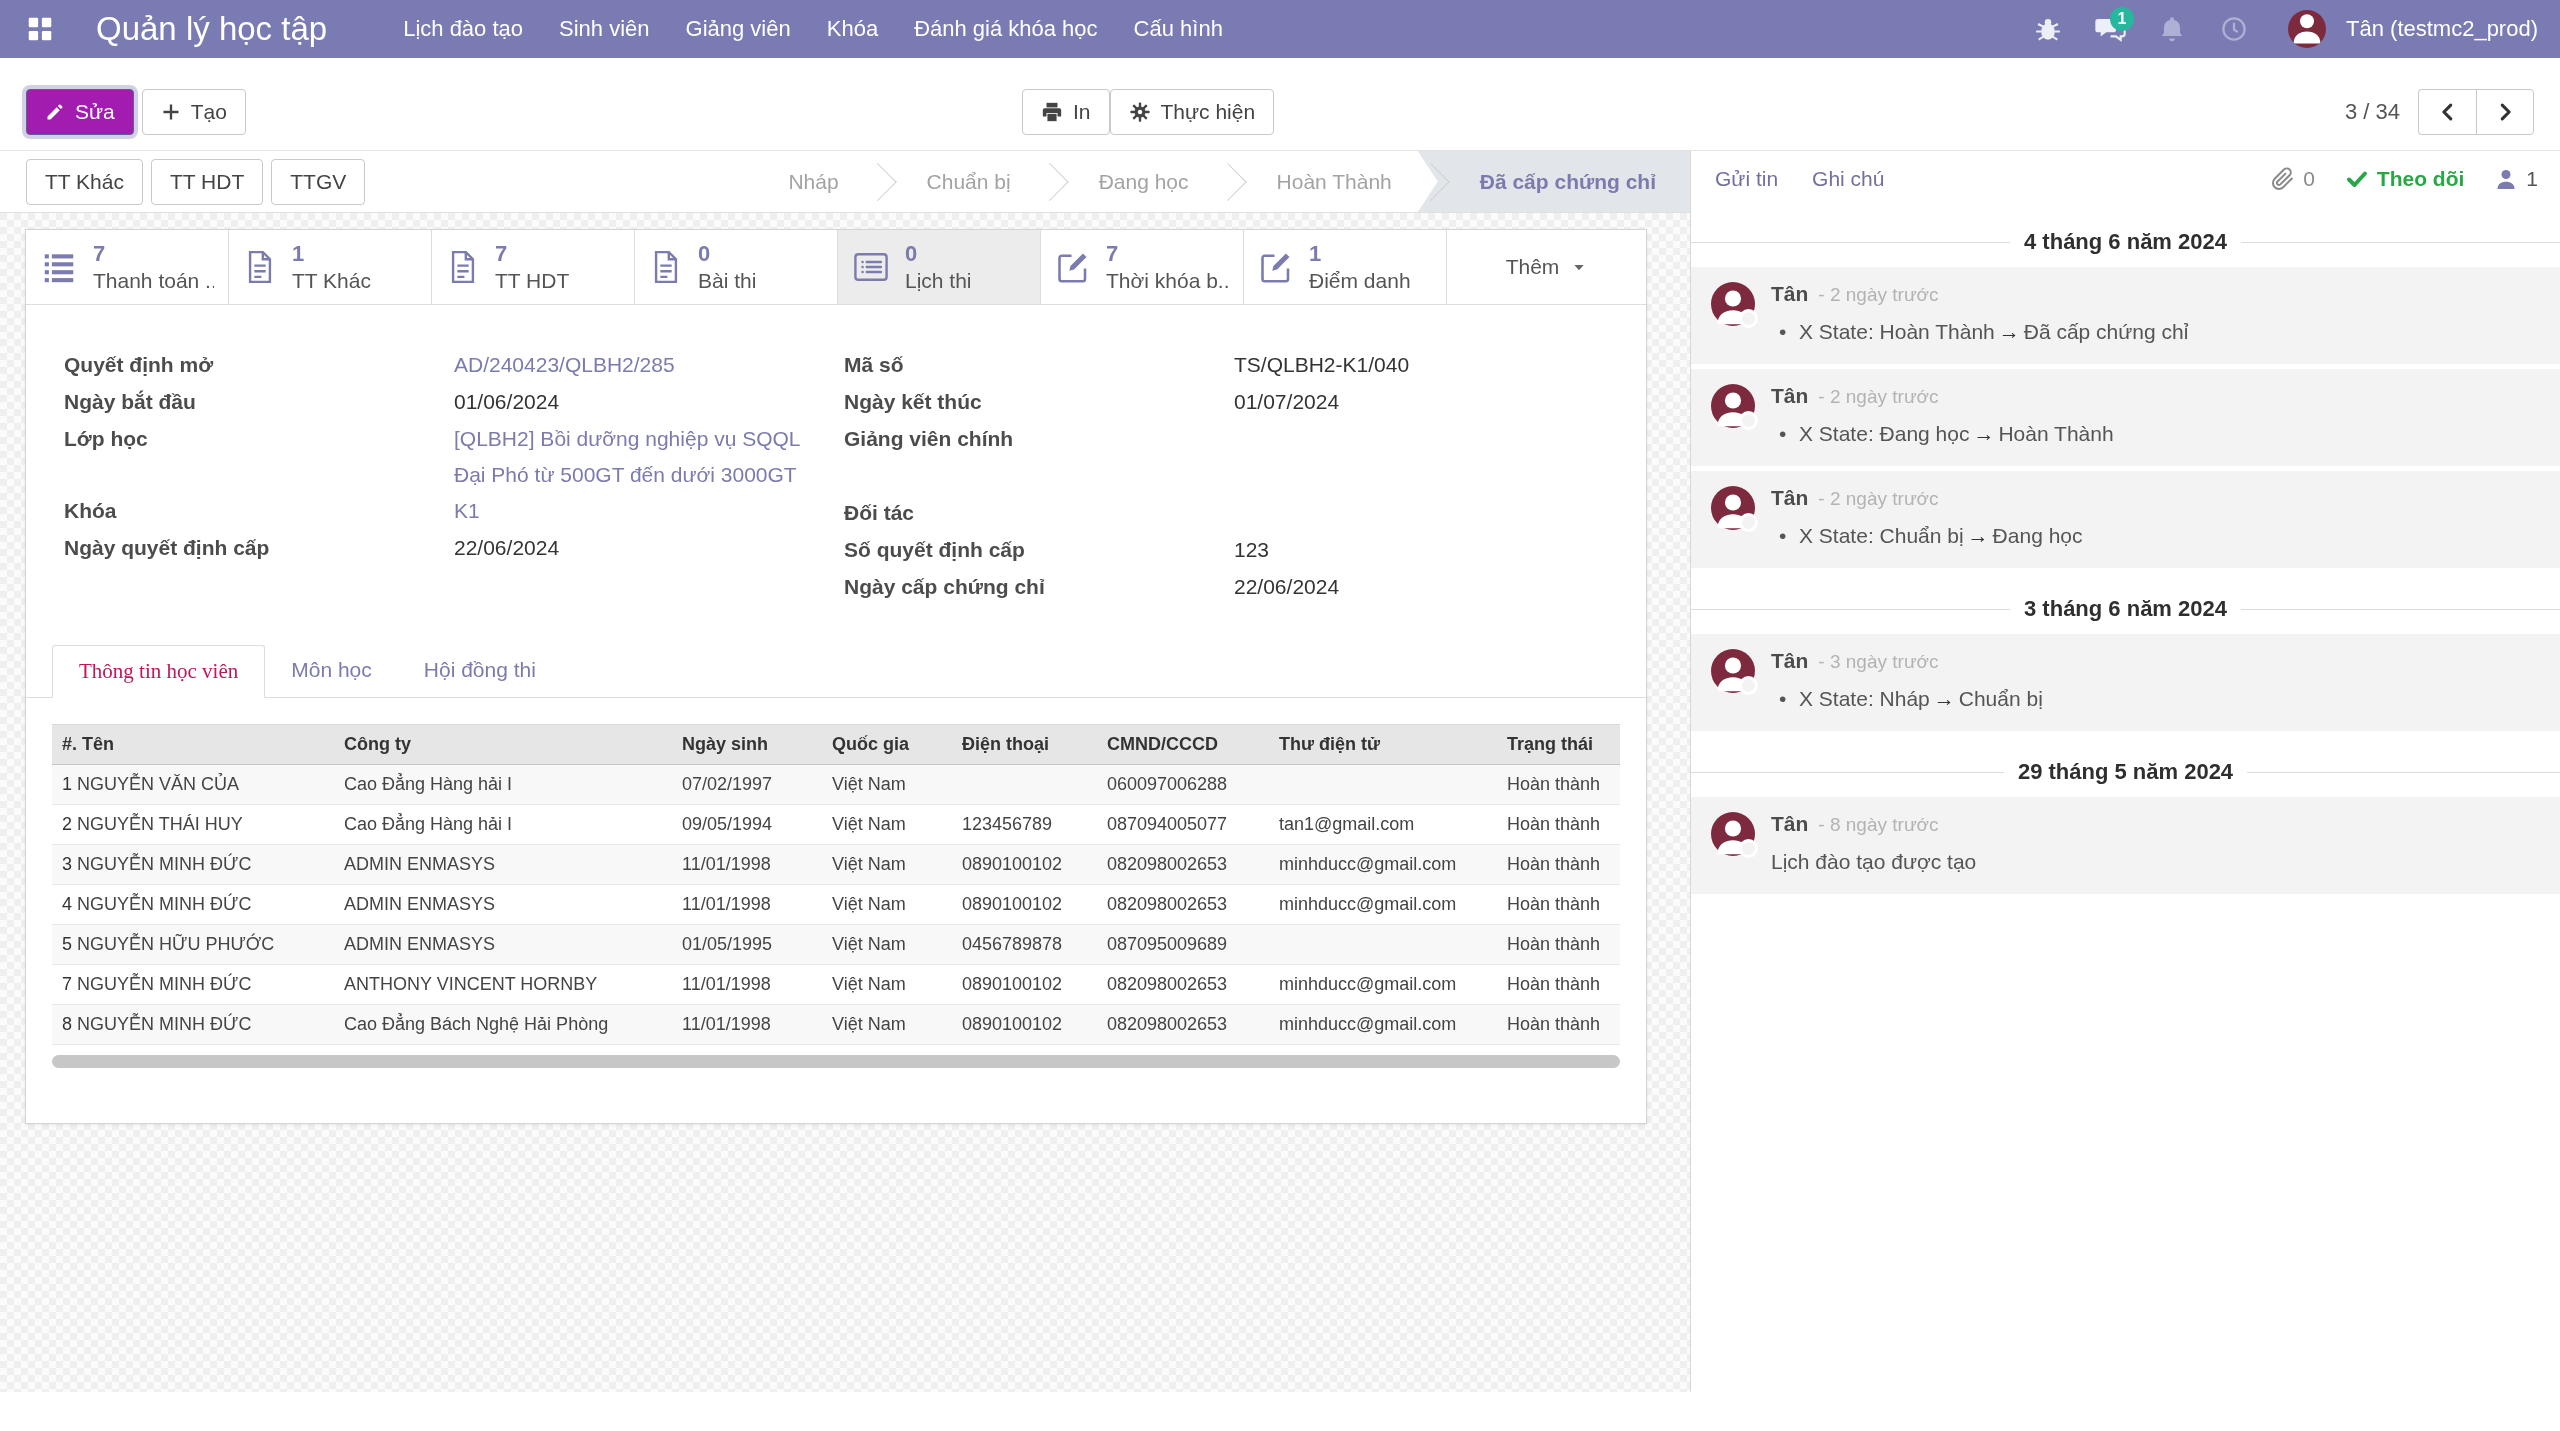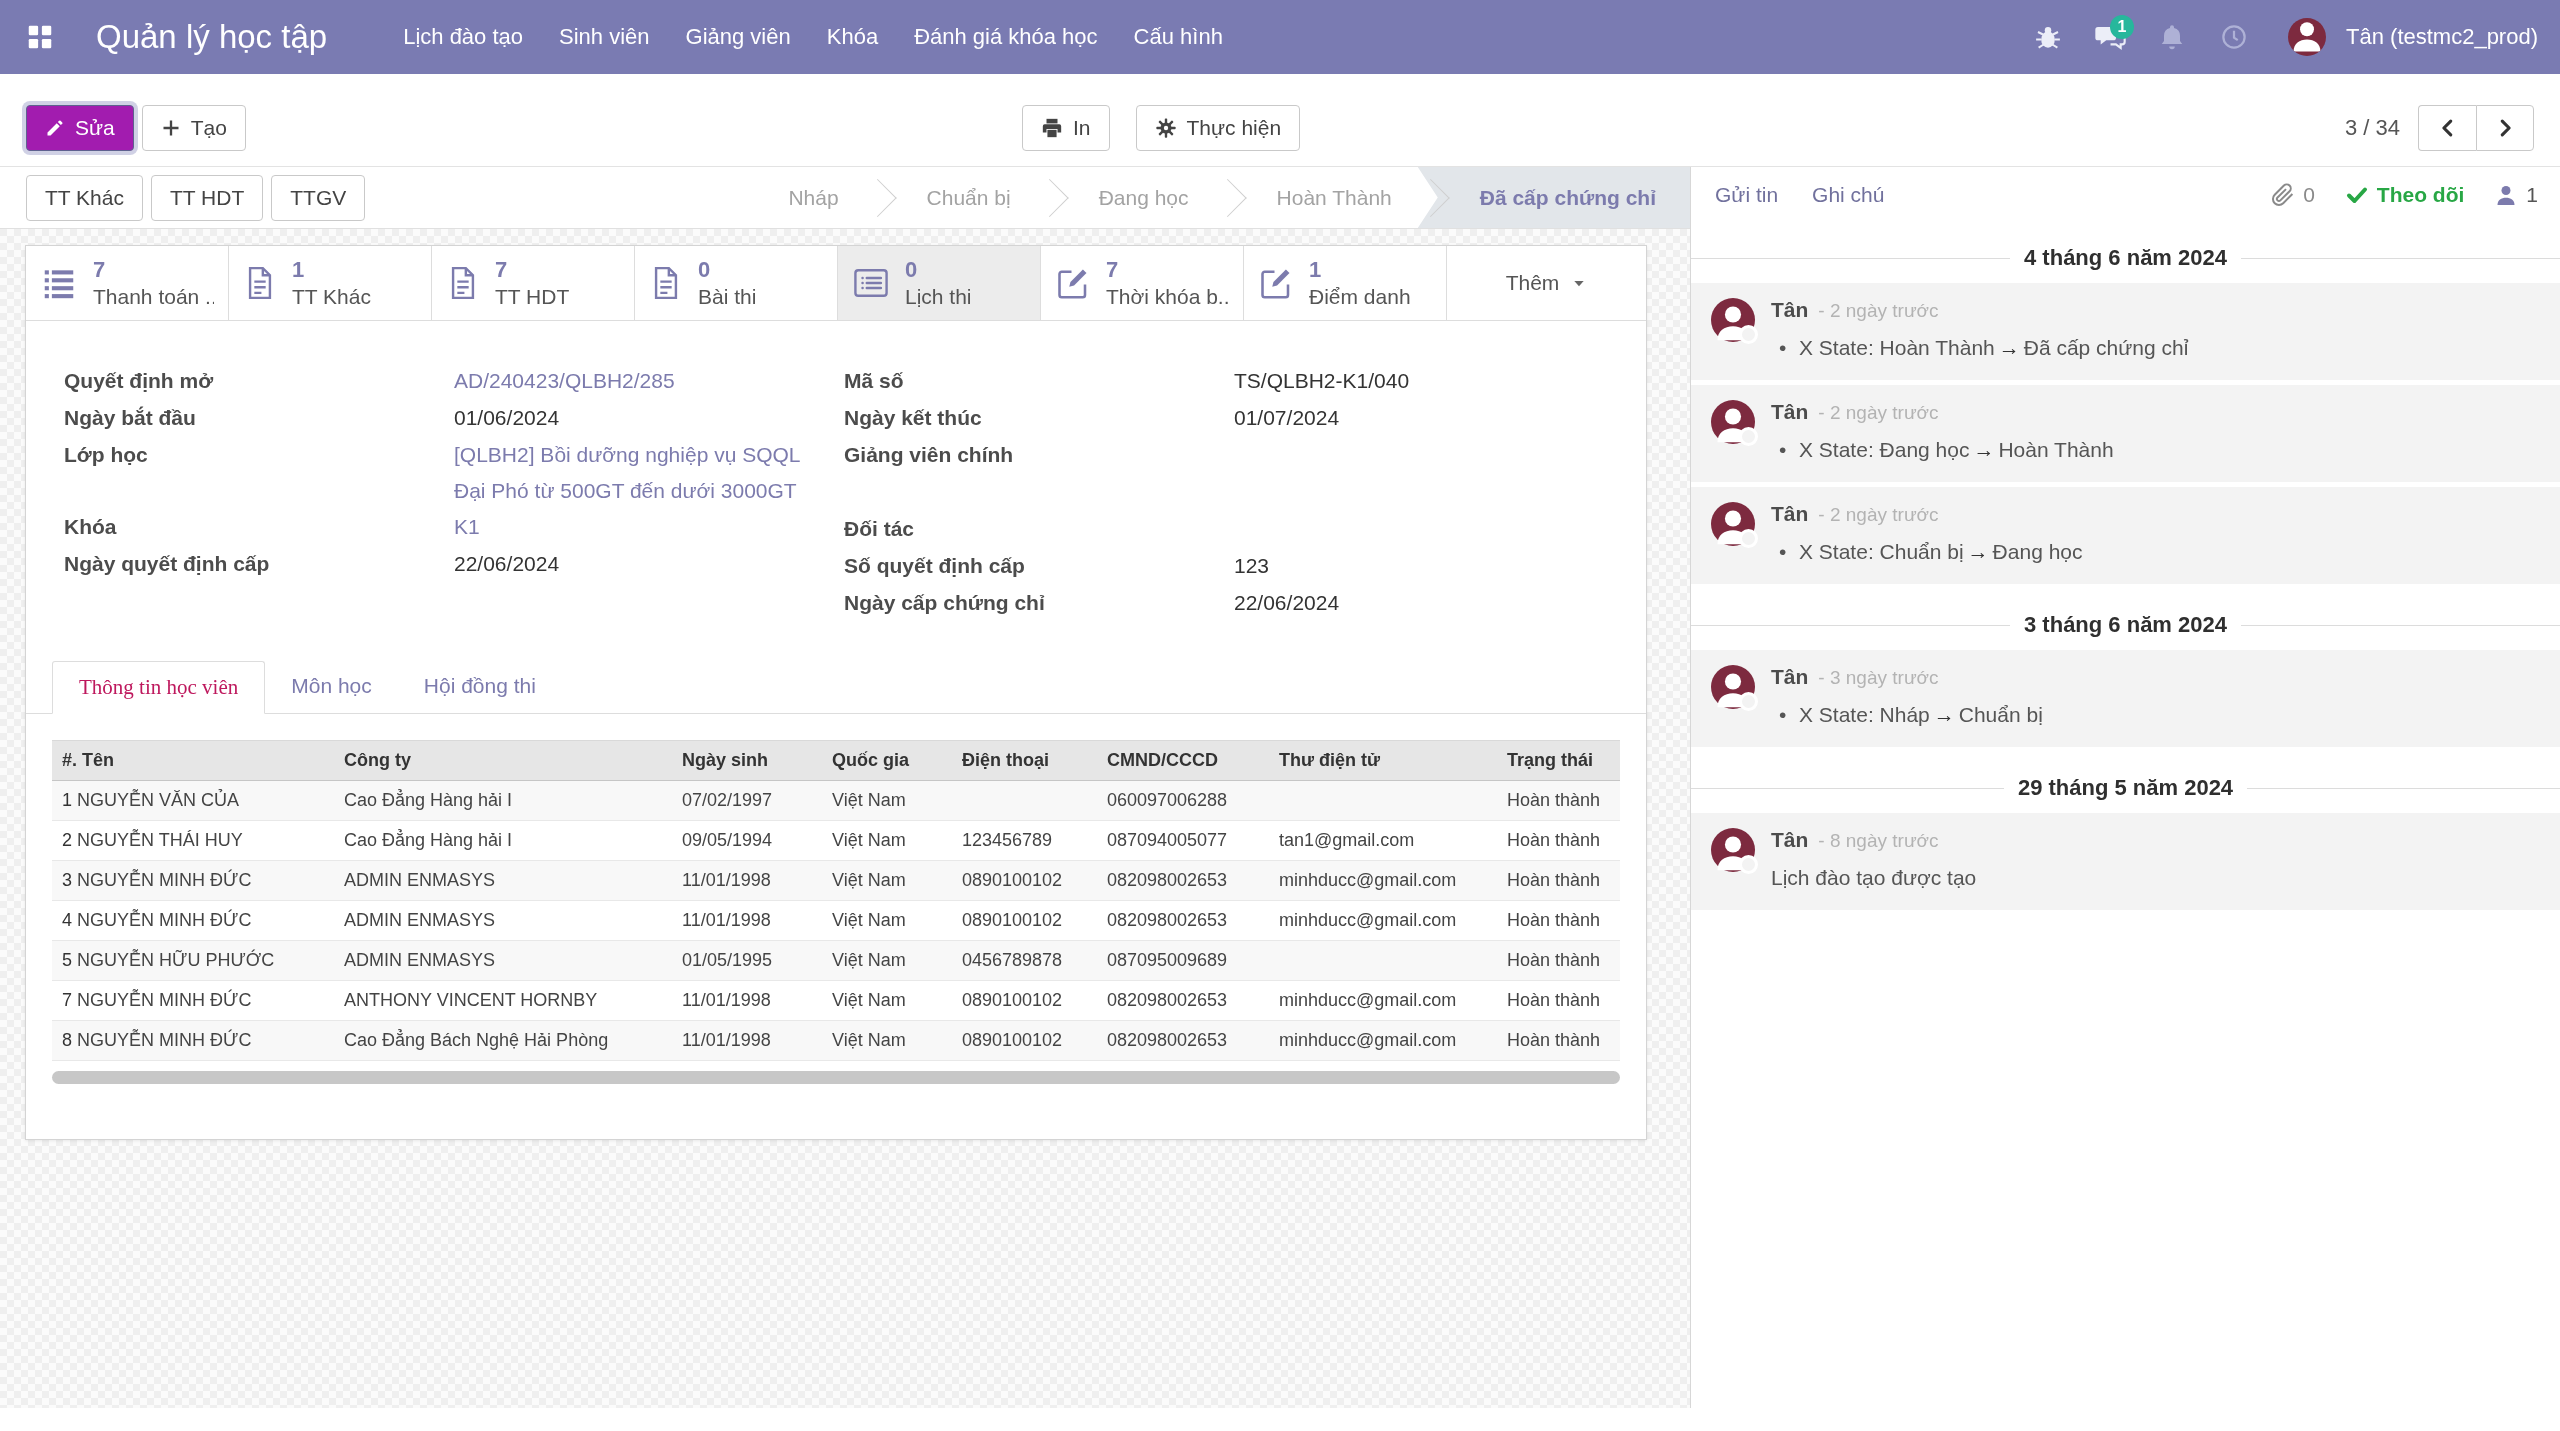--- a/index.html
+++ b/index.html
@@ -6,21 +6,21 @@
   html,body { margin:0; padding:0; }
   body {
     width:2560px; height:1431px; overflow:hidden;
     font-family:"Liberation Sans", sans-serif;
     background:#fff; color:#333;
   }
   .icon svg { display:block; }
 
   
   .navbar {
-    height:74px; background:#7a7bb2; display:flex; align-items:center;
+    height:58px; background:#7a7bb2; display:flex; align-items:center;
     color:#fff; padding:0 14px 0 20px; position:relative;
   }
   .apps-btn { width:40px; height:40px; display:flex; align-items:center; justify-content:center; cursor:pointer; margin-right:36px; }
   .brand { font-size:33px; font-weight:400; margin-right:62px; white-space:nowrap; cursor:pointer; }
   .menu { display:flex; align-items:center; gap:8px; }
   .menu-item { font-size:22px; color:#fff; padding:8px 14px; cursor:pointer; white-space:nowrap; }
   .nav-right { margin-left:auto; display:flex; align-items:center; gap:10px; }
   .nav-icon { width:52px; height:44px; display:flex; align-items:center; justify-content:center; position:relative; cursor:pointer; color:#eceef8; }
   .nav-icon.dim { color:#aeb1d6; }
   .nav-badge {
@@ -42,21 +42,21 @@
     border-radius:4px; color:#444; display:inline-flex; align-items:center; gap:10px; cursor:pointer;
     font-family:inherit;
   }
   .btn .icon { color:#444; }
   .btn-primary {
     background:#a21caf; border-color:#5f618f; color:#fff;
     box-shadow:0 0 0 4px rgba(121,124,181,.35); 
   }
   .btn-primary .icon { color:#fff; }
   .left-actions { display:flex; gap:8px; }
-  .center-actions { position:absolute; left:996px; display:flex; gap:26px; }
+  .center-actions { position:absolute; left:996px; display:flex; gap:0; }
   .pager { position:absolute; right:0; display:flex; align-items:center; gap:18px; }
   .pager-text { font-size:22px; color:#555; }
   .pager-btns { display:flex; }
   .pager-btns .btn { width:58px; justify-content:center; padding:0; }
   .pager-btns .btn:first-child { border-radius:4px 0 0 4px; border-right:none; }
   .pager-btns .btn:last-child { border-radius:0 4px 4px 0; }
 
   
   .main { display:flex; height:1241px; }
   .left-pane { width:1690px; display:flex; flex-direction:column; }

